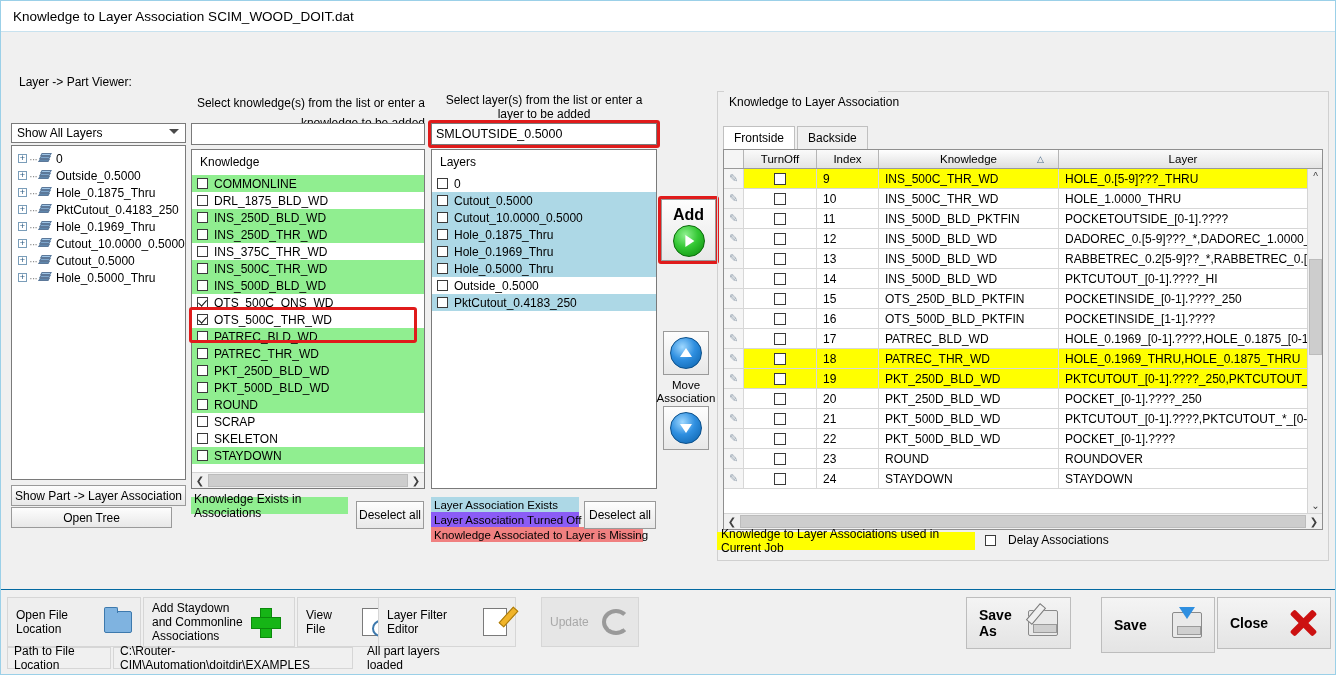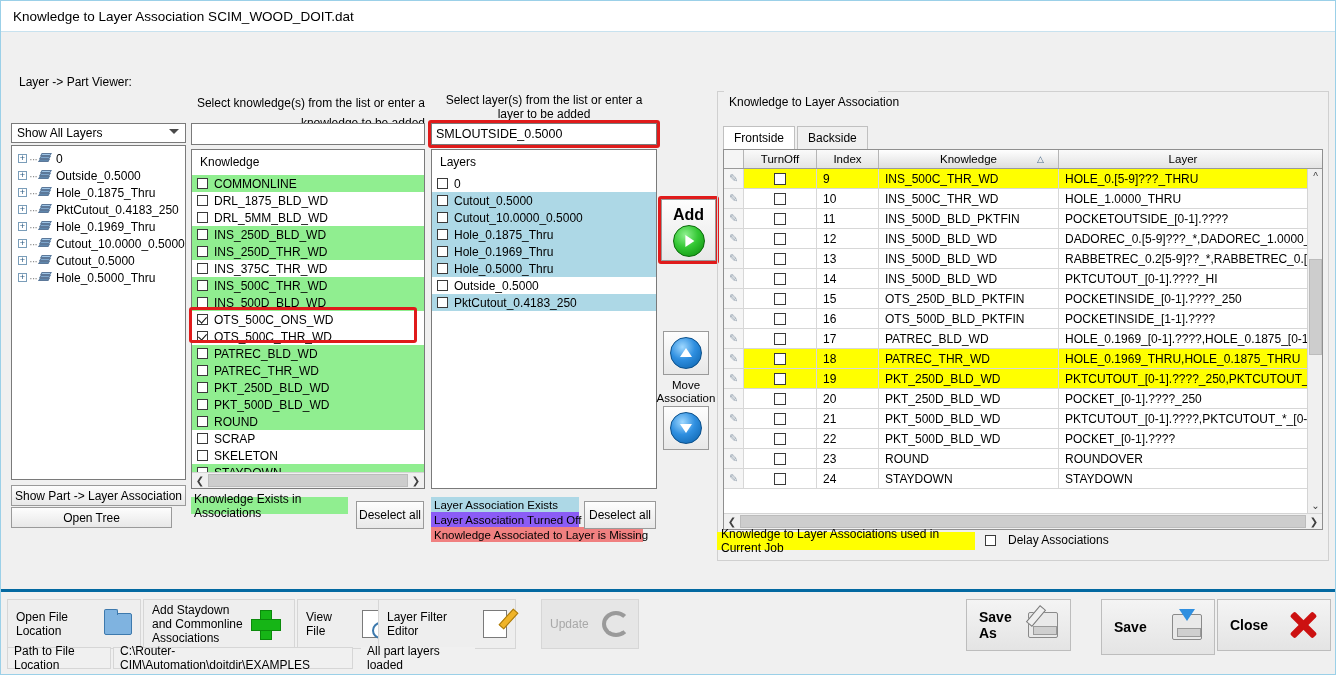--- a/index.html
+++ b/index.html
@@ -208,21 +208,21 @@
 
   #job-legend {
     position:absolute; left:716px; top:499px; width:258px; height:18px;
     background:#ffff00; font-size:12px; display:flex;align-items:center; padding-left:4px;
   }
   #delay-wrap { position:absolute; left:984px; top:500px; display:flex; align-items:center; gap:6px; font-size:12px;}
 
   
   .bottombar {
     position:absolute; left:0; right:0; bottom:0; height:85px;
-    background:#f0f0f0; border-top:3px solid #0369a1;
+    background:#f0f0f0; border-top:1px solid #0369a1;
   }
   .tbtn {
     position:absolute; top:7px; height:50px;
     background:#eeeeee; border:1px solid #d6d6d6;
     display:flex; align-items:center; padding:0 8px; gap:8px; font-size:12px;
   }
   .tbtn.disabled { color:#a8a8a8; background:#e6e6e6; }
   .status { position:absolute; bottom:5px; height:22px; display:flex; align-items:center;
     border:1px solid #d6d6d6; background:#f0f0f0; font-size:12px; padding:0 6px;}
 
@@ -367,24 +367,20 @@
       <div class="list-title">Knowledge</div>
       <div id="know-rows">
           <div class="lrow green">
             <span class="cb"></span>
             <span>COMMONLINE</span>
           </div>
           <div class="lrow">
             <span class="cb"></span>
             <span>DRL_1875_BLD_WD</span>
           </div>
-          <div class="lrow">
-            <span class="cb"></span>
-            <span>DRL_5MM_BLD_WD</span>
-          </div>
           <div class="lrow green">
             <span class="cb"></span>
             <span>INS_250D_BLD_WD</span>
           </div>
           <div class="lrow green">
             <span class="cb"></span>
             <span>INS_250D_THR_WD</span>
           </div>
           <div class="lrow">
             <span class="cb"></span>

